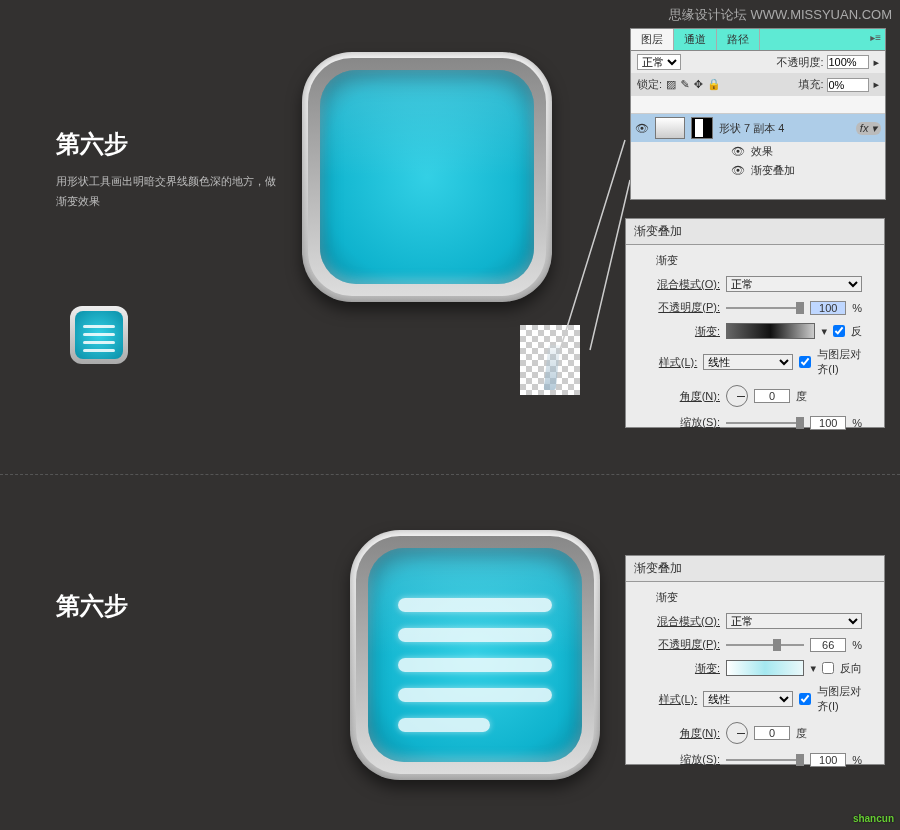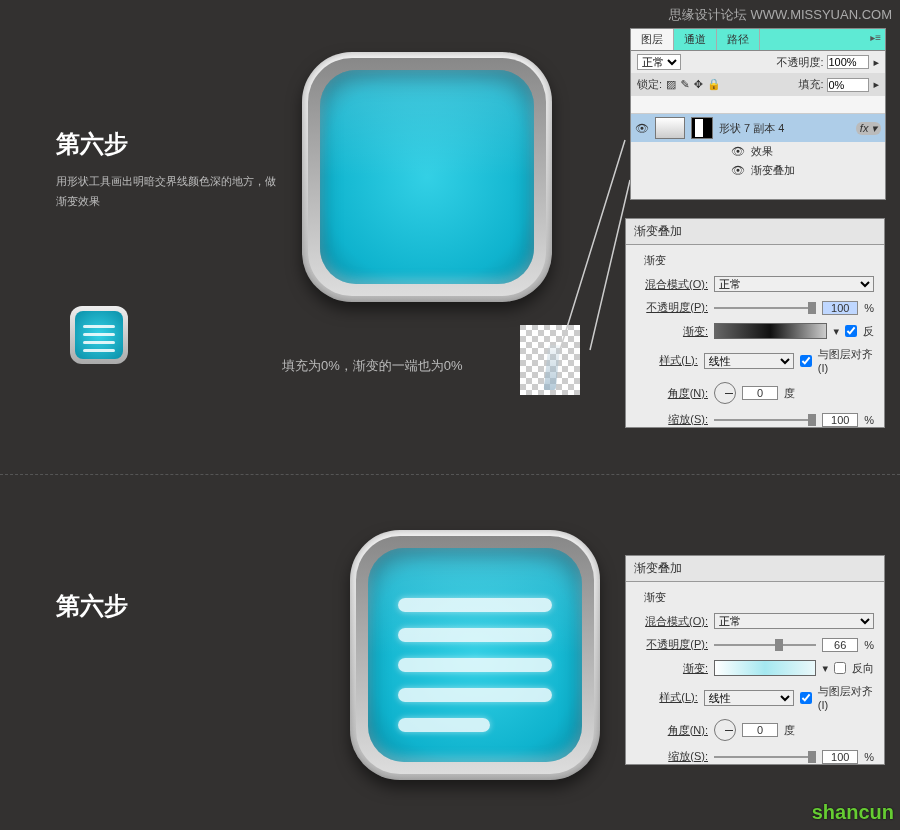--- a/index.html
+++ b/index.html
@@ -1,18 +1,18 @@
 <!DOCTYPE html>
 <html><head>
 <meta charset="utf-8">
 <style>
 * { box-sizing: border-box; margin: 0; padding: 0; font-family: "Microsoft YaHei", sans-serif; }
 body { background: #333130; width: 900px; height: 830px; position: relative; overflow: hidden; }
 .watermark { position: absolute; top: 6px; right: 8px; color: #aaa; font-size: 13px; }
-.shancun { position: absolute; bottom: 6px; right: 6px; color: #6c3; font-weight: bold; font-size: 20px; text-shadow: 0 0 2px #000; }
+.shancun { position: absolute; bottom: 6px; right: 6px; color: #6c3; font-weight: bold; font-size: 10px; text-shadow: 0 0 2px #000; }
 .section { position: relative; }
 .sec1 { height: 475px; border-bottom: 1px dashed #555; }
 .sec2 { height: 355px; }
 
 .step-title { position: absolute; left: 56px; color: #fff; font-size: 24px; font-weight: bold; }
 .step-desc { position: absolute; left: 56px; color: #bbb; font-size: 11px; line-height: 1.8; width: 230px; }
 .link-text { color: #3a9cc8; }
 
 
 .bigicon { position: absolute; width: 250px; height: 250px; border-radius: 50px; background: linear-gradient(#f5f5f5,#bbb); box-shadow: inset 0 0 8px rgba(0,0,0,0.3), 0 8px 15px rgba(0,0,0,0.5); }
@@ -51,21 +51,21 @@
 .layers .mask::after{content:"";display:block;width:8px;height:18px;background:#fff;margin-left:3px;margin-top:1px;}
 .layers .fx { margin-left:auto; background:#bbb; padding:0 4px; font-style:italic; border-radius:6px; }
 .layers .sub { padding:2px 0 2px 100px; font-size:11px; display:flex; align-items:center; gap:6px; }
 .layers .corner { position:absolute; right:4px; top:3px; color:#555; font-size:10px; }
 
 
 .grad { width:260px; }
 .grad1 { top:218px; left:625px; height:210px; }
 .grad2 { top:556px; left:625px; height:210px; }
 .grad .hdr { background:#e5e5e5; border-bottom:1px solid #999; padding:4px 8px; font-size:12px; }
-.grad .body { padding:6px 10px; }
+.grad .body { padding:6px 22px; }
 .grad .sub2 { padding:2px 0 4px 8px; }
 .grad .field { display:flex; align-items:center; padding:4px 0; gap:6px; font-size:11px; }
 .grad .lbl { width: 72px; text-align:right;text-decoration:underline; }
 .grad select { border:1px solid #888; font-size:11px; min-width:90px; }
 .grad .slider { flex:1; display:flex; align-items:center; gap:6px; }
 .grad .track { flex:1; height:2px; background:#999; position:relative; }
 .grad .knob { width:8px; height:12px; background:#888; position:absolute; top:-5px; }
 .grad .val { width:36px; border:1px solid #888; text-align:center; background:#fff; font-size:11px; }
 .grad .valhi { background:#bfd7ff; }
 .grad .gprev { flex:1; height:16px; border:1px solid #666; }
@@ -92,21 +92,20 @@
           <div></div>
           <div></div>
           <div></div>
         </div>
       </div>
   </div>
 
   <div class="bigicon" style="top:52px; left:302px">
     <div class="inner"></div>
   </div>
-  <div class="fill-note">填充为0%，渐变的一端也为0%</div>
 
   <div class="checker">
       <div class="sliver"></div>
     </div>
 
   <svg class="arrow" style="top:60px;left:555px;" width="80" height="300">
     <path d="M5 290 L70 80 M35 290 L75 120"></path>
   </svg>
 
   <div class="panel layers">

